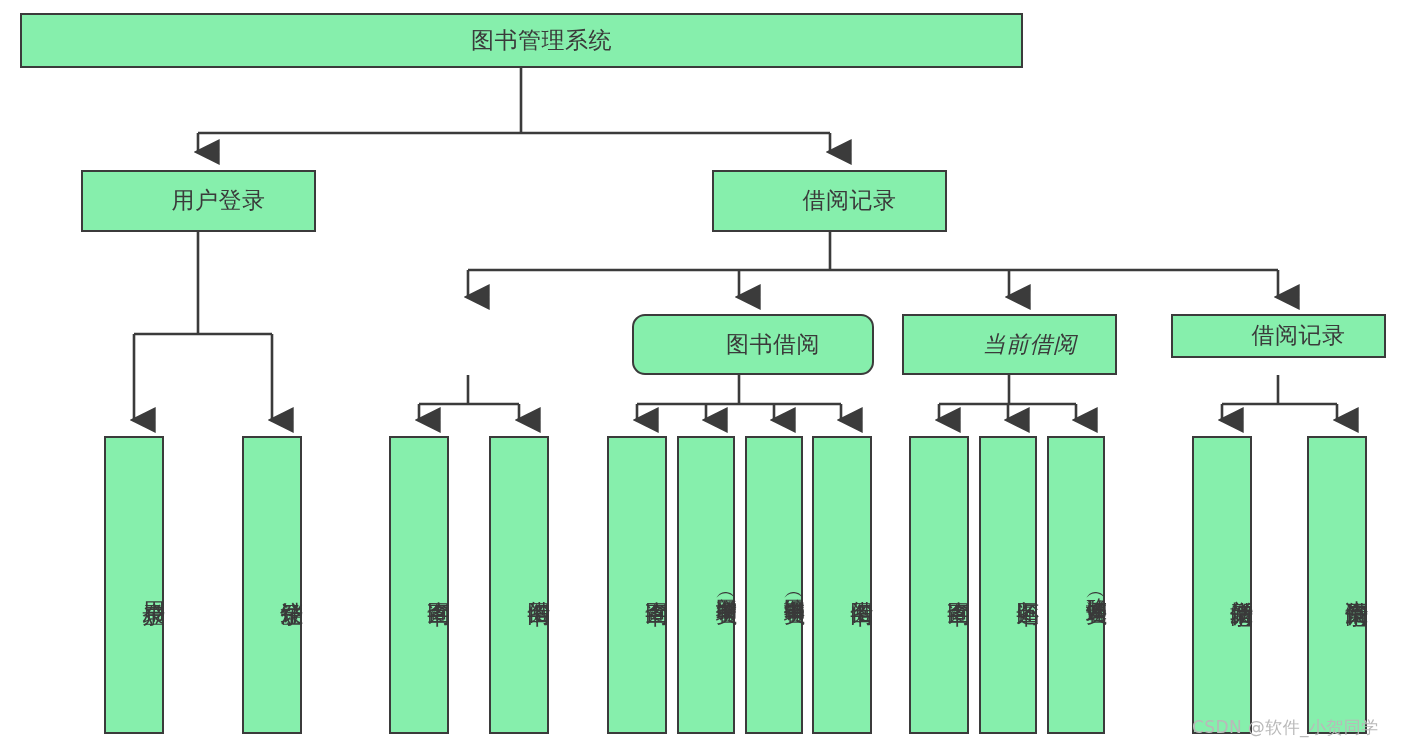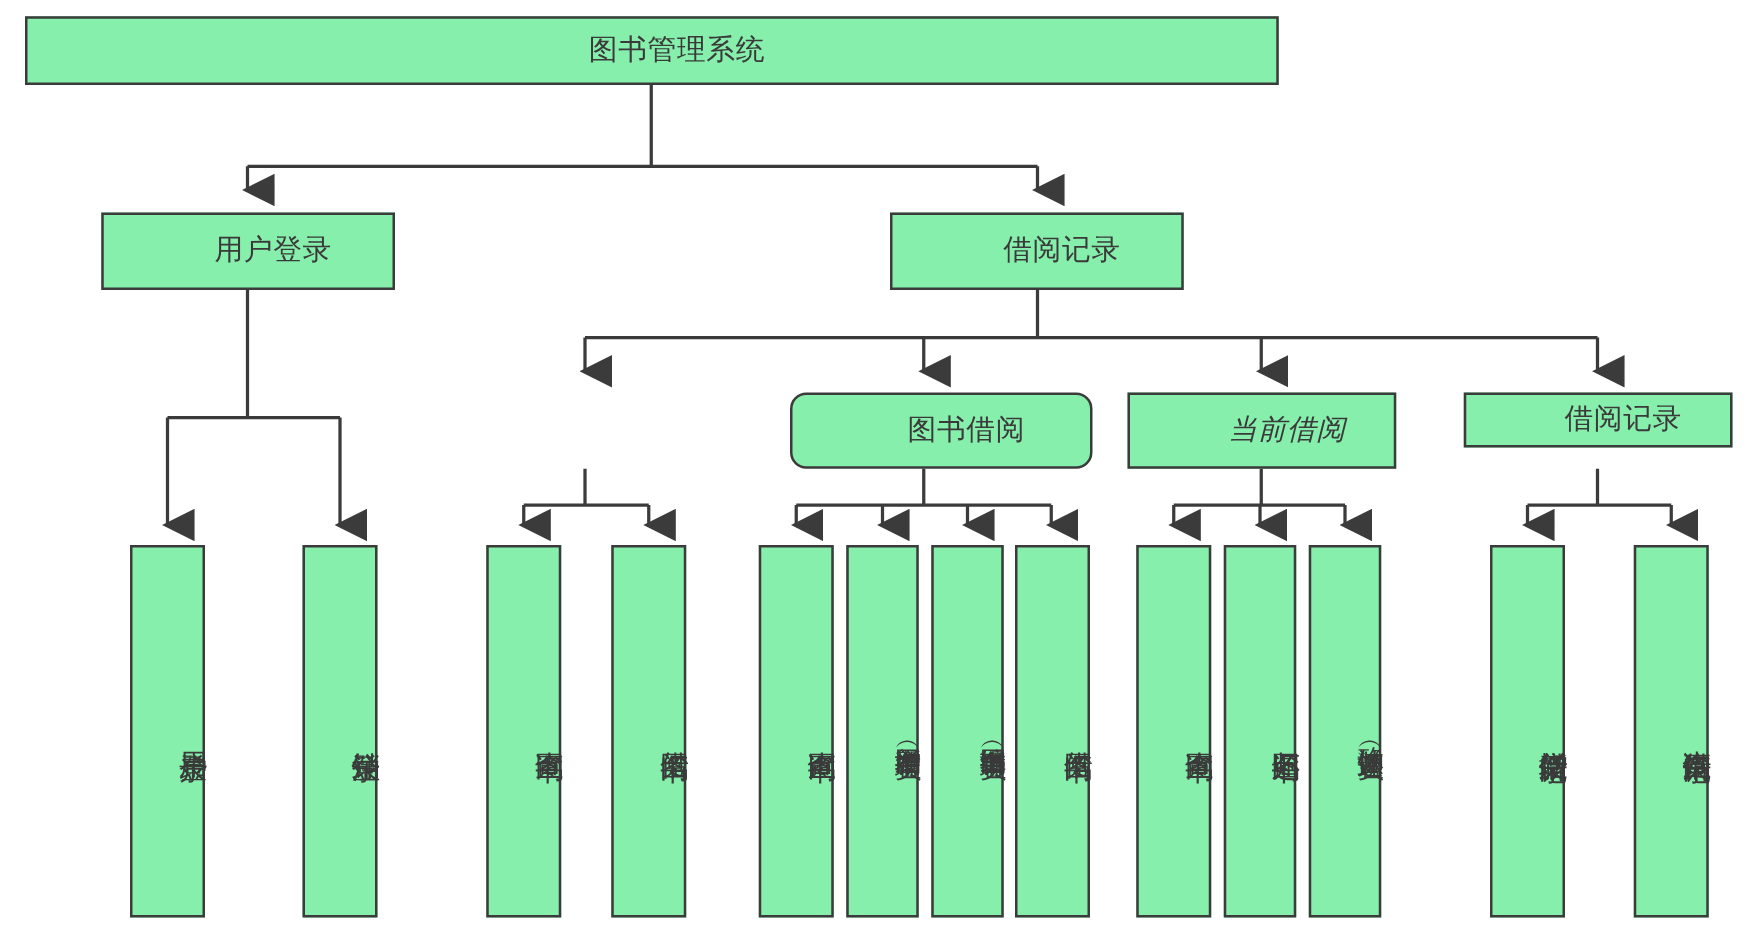--- a/index.html
+++ b/index.html
@@ -180,14 +180,15 @@
     <span class="label">确认归还（管理员）</span>
   </div>
 
   <div class="node vert" style="left:1192px; top:436px; width:60px; height:298px;">
     <span class="label">新增借阅记录</span>
   </div>
   <div class="node vert" style="left:1307px; top:436px; width:60px; height:298px;">
     <span class="label">查询借阅记录</span>
   </div>
 
+  <div class="watermark" style="left:1192px; top:716px;">CSDN @软件_小贺同学</div>
 
 </div>
 
 </body></html>

